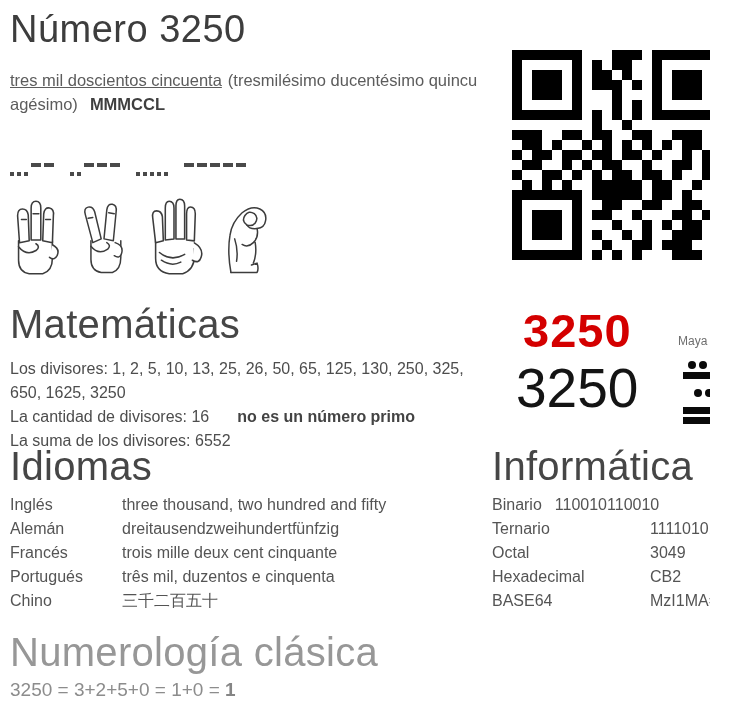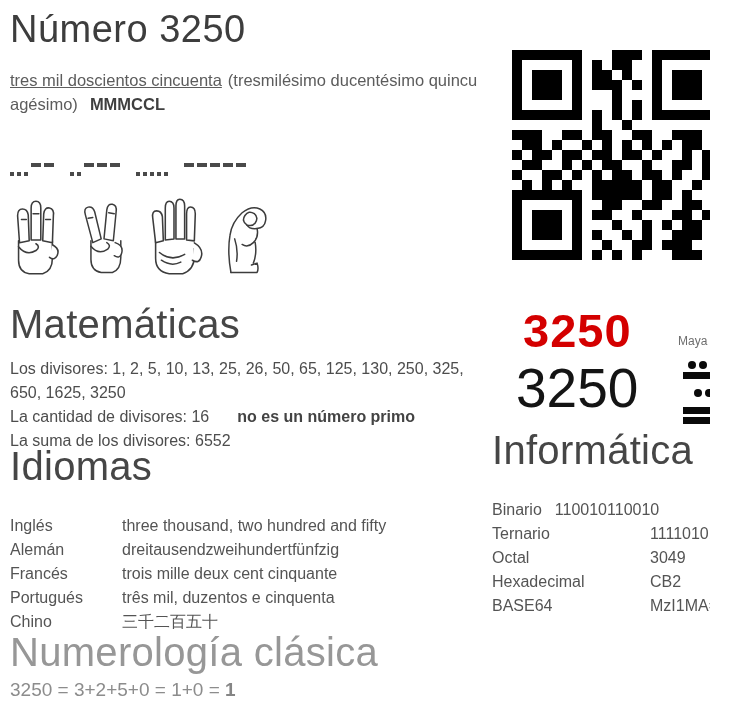--- a/index.html
+++ b/index.html
@@ -123,24 +123,24 @@
   .maya .bar   { width: 40px; height: 7px; background: #0a0a0a; margin-bottom: 3px; }
 
   
   .lang-section {
     position: absolute;
     left: 10px; top: 444px;
     width: 470px;
   }
   .info-section {
     position: absolute;
-    left: 492px; top: 428px;
+    left: 492px; top: 444px;
     width: 256px;
   }
-  .kv-rows { margin-top: 25px; font-size: 16px; line-height: 24px; color: #545454; }
+  .kv-rows { margin-top: 4px; font-size: 16px; line-height: 24px; color: #545454; }
   .kv-row { display: flex; }
   .lang-section .kv-row .k { width: 112px; flex: 0 0 112px; }
   .info-section .kv-row .k { width: 158px; flex: 0 0 158px; }
   .info-section .kv-row.inline .k { width: auto; flex: 0 0 auto; margin-right: 13px; }
   .kv-row .v { white-space: nowrap; }
 
   
   .num-section {
     position: absolute;
     left: 10px; top: 630px;

